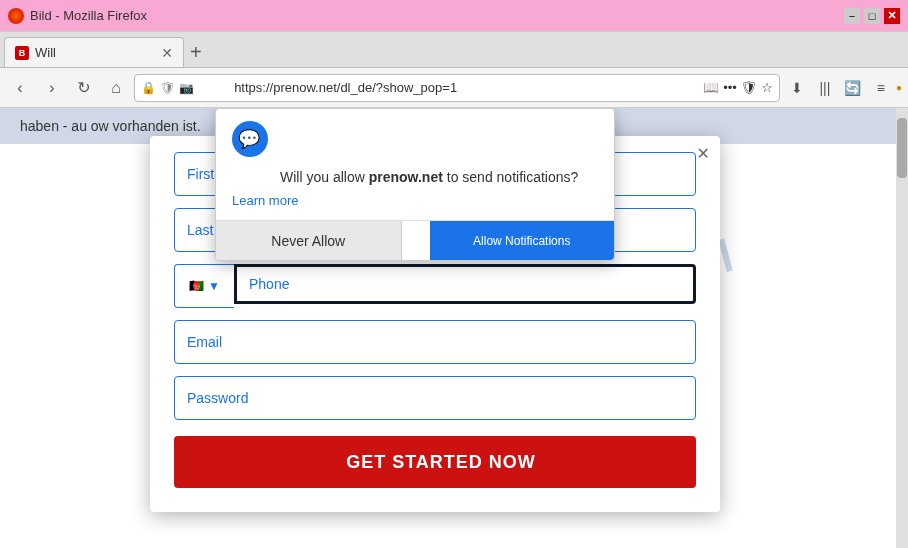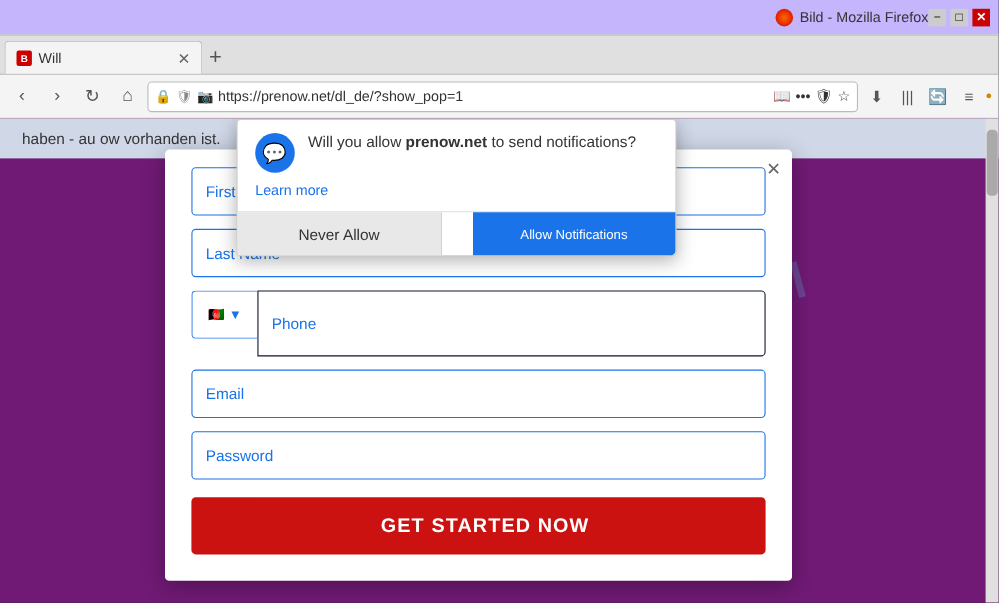--- a/index.html
+++ b/index.html
@@ -1,24 +1,24 @@
 <!DOCTYPE html>
 <html><head>
   <meta charset="utf-8">
   <style>
     * { margin: 0; padding: 0; box-sizing: border-box; }
     body { width: 908px; height: 548px; overflow: hidden; font-family: Arial, sans-serif; background: #333; }
 
     
     .title-bar {
-      background: #c4b5fd;
+      background: #f9a8d4;
       height: 32px;
       display: flex;
       align-items: center;
-      justify-content: flex-end;
+      justify-content: space-between;
       padding: 0 8px;
       border-bottom: 1px solid #ccc;
     }
     .title-bar-left { display: flex; align-items: center; gap: 6px; }
     .firefox-icon { width: 16px; height: 16px; background: radial-gradient(circle, #ff6600, #cc0000); border-radius: 50%; }
     .title-text { font-size: 13px; color: #333; }
     .title-bar-controls { display: flex; gap: 4px; }
     .title-btn { width: 16px; height: 16px; display: flex; align-items: center; justify-content: center; font-size: 11px; cursor: pointer; }
     .title-btn-min { background: #ccc; }
     .title-btn-max { background: #ccc; }
@@ -70,27 +70,27 @@
       border-radius: 4px;
       display: flex;
       align-items: center;
       background: white;
       padding: 0 6px;
       gap: 4px;
       font-size: 13px;
       color: #333;
     }
     .address-bar .security-icon { color: #888; font-size: 12px; }
-    .address-bar input { border: none; outline: none; flex: 1; font-size: 13px; color: #333; background: transparent; }
+    .address-bar input { border: none; outline: none; flex: 1; font-size: 13px; color: #333; background: transparent; margin-left: 36px; }
     .nav-right { display: flex; gap: 2px; align-items: center; }
     .nav-icon-btn { width: 26px; height: 26px; background: none; border: none; cursor: pointer; display: flex; align-items: center; justify-content: center; font-size: 14px; color: #555; }
 
     
     .browser-content {
-      background: #701a75;
+      background: #ffffff;
       position: relative;
       height: calc(548px - 32px - 36px - 40px);
       overflow: hidden;
     }
 
     
     .bg-text {
       position: absolute;
       top: 0;
       left: 0;
@@ -159,21 +159,21 @@
       height: 36px;
       background: #1a73e8;
       border-radius: 50%;
       display: flex;
       align-items: center;
       justify-content: center;
       color: white;
       font-size: 18px;
       flex-shrink: 0;
     }
-    .popup-text { font-size: 14px; color: #333; }
+    .popup-text { font-size: 14px; color: #333; margin-top: 48px; }
     .popup-text strong { font-weight: bold; }
     .popup-link { color: #1a73e8; font-size: 13px; cursor: pointer; text-decoration: none; display: block; margin-bottom: 12px; }
     .popup-buttons {
       display: flex;
       height: 40px;
       border-top: 1px solid #e0e0e0;
       margin: 0 -16px;
       gap: 28px;
     }
     .popup-btn-never {
@@ -244,22 +244,22 @@
       display: flex;
       align-items: center;
       justify-content: center;
       gap: 4px;
       font-size: 12px;
       color: #1a73e8;
       cursor: pointer;
     }
     .phone-input {
       flex: 1;
-      height: 60px;
-      border: 1px solid #0f172a;
+      height: 40px;
+      border: 3px solid #0f172a;
       border-radius: 0 4px 4px 0;
       padding: 0 12px;
       font-size: 14px;
       color: #1a73e8;
       outline: none;
     }
     .phone-input::placeholder { color: #1a73e8; }
     .get-started-btn {
       width: 100%;
       height: 52px;

